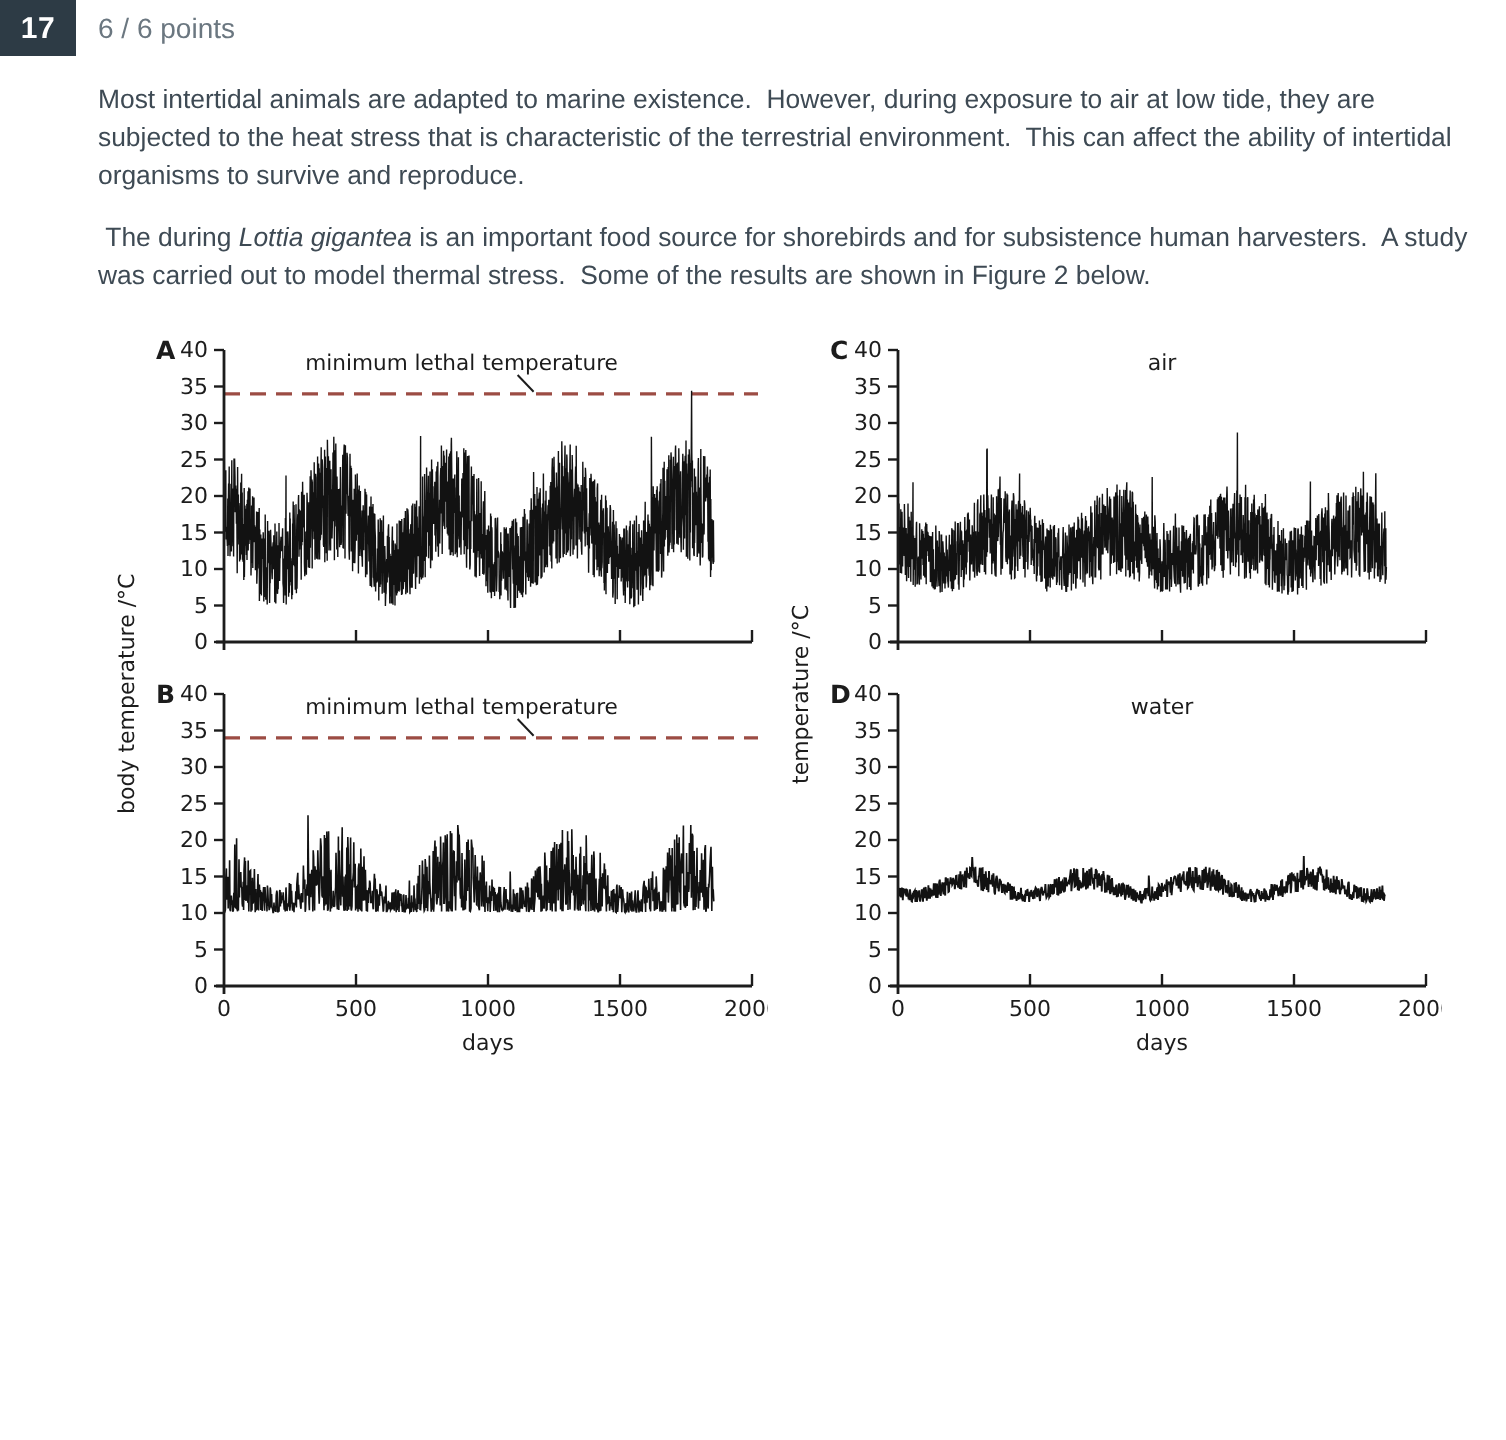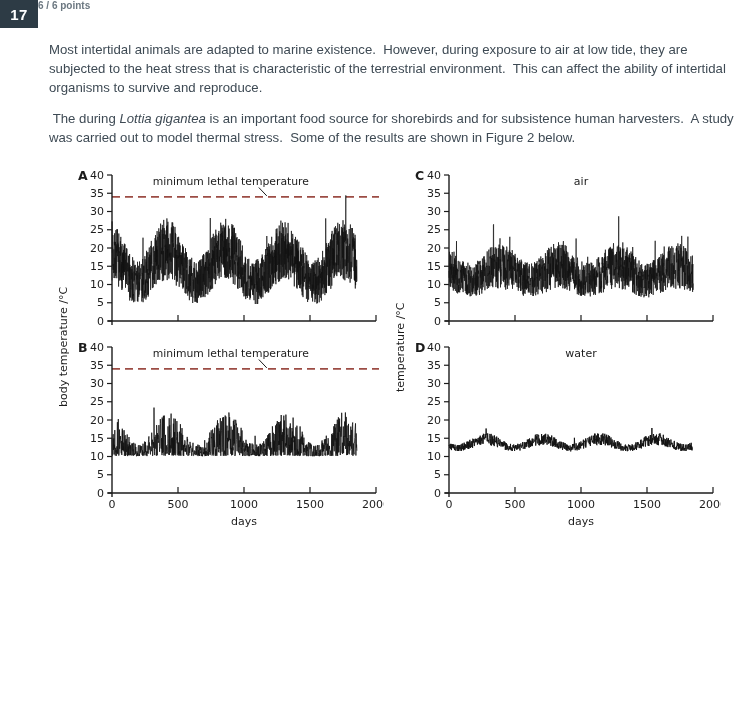--- a/index.html
+++ b/index.html
@@ -2,29 +2,29 @@
 <html><head>
 <meta charset="utf-8">
 <style>
   html,body{margin:0;padding:0;background:#fff;}
   body{
     width:753px;height:720px;overflow:hidden;
     font-family:"Liberation Sans",sans-serif;
     color:#3e4a54;position:relative;
   }
   
-  .qheader{display:flex;align-items:flex-start;height:28px;}
+  .qheader{display:flex;align-items:center;height:28px;}
   .qnum{
     width:38px;height:28px;background:#2d3b45;color:#fff;
     display:flex;align-items:center;justify-content:center;
     font-size:15px;font-weight:600;letter-spacing:.3px;
   }
   .qpoints{
-    display:flex;align-items:center;
-    font-size:10px;color:#6b7780;font-weight:bold;
+    display:flex;align-items:center;padding-left:11px;
+    font-size:14px;color:#6b7780;
   }
   
   .content{padding:0 14px 0 17px;margin-left:32px;}
   p.text{
     margin:12px 0 0 0;font-size:13.2px;line-height:19px;
     white-space:pre-wrap;color:#3e4a54;
   }
   p.text i{font-style:italic;}
   .qblock p.text{margin-top:11px;}
   .qblock p.gap2{margin-top:14px;}

